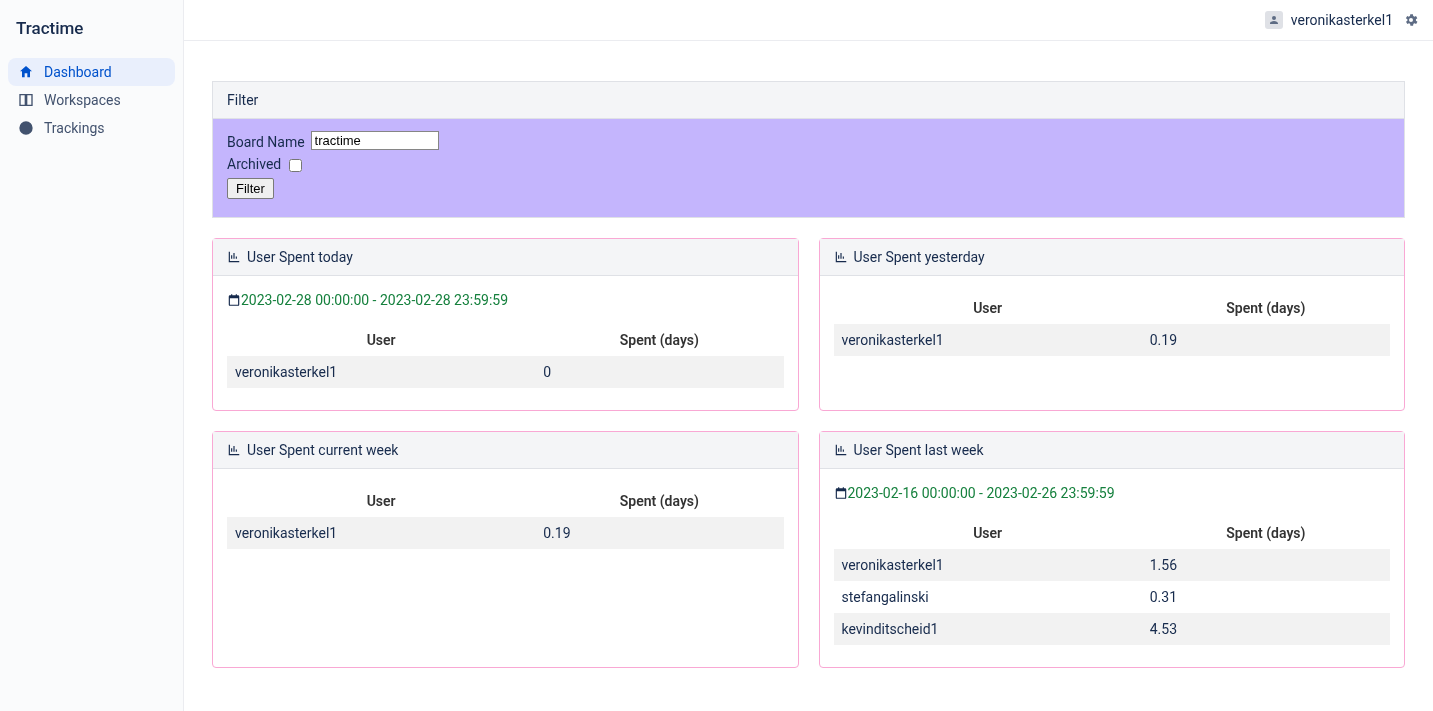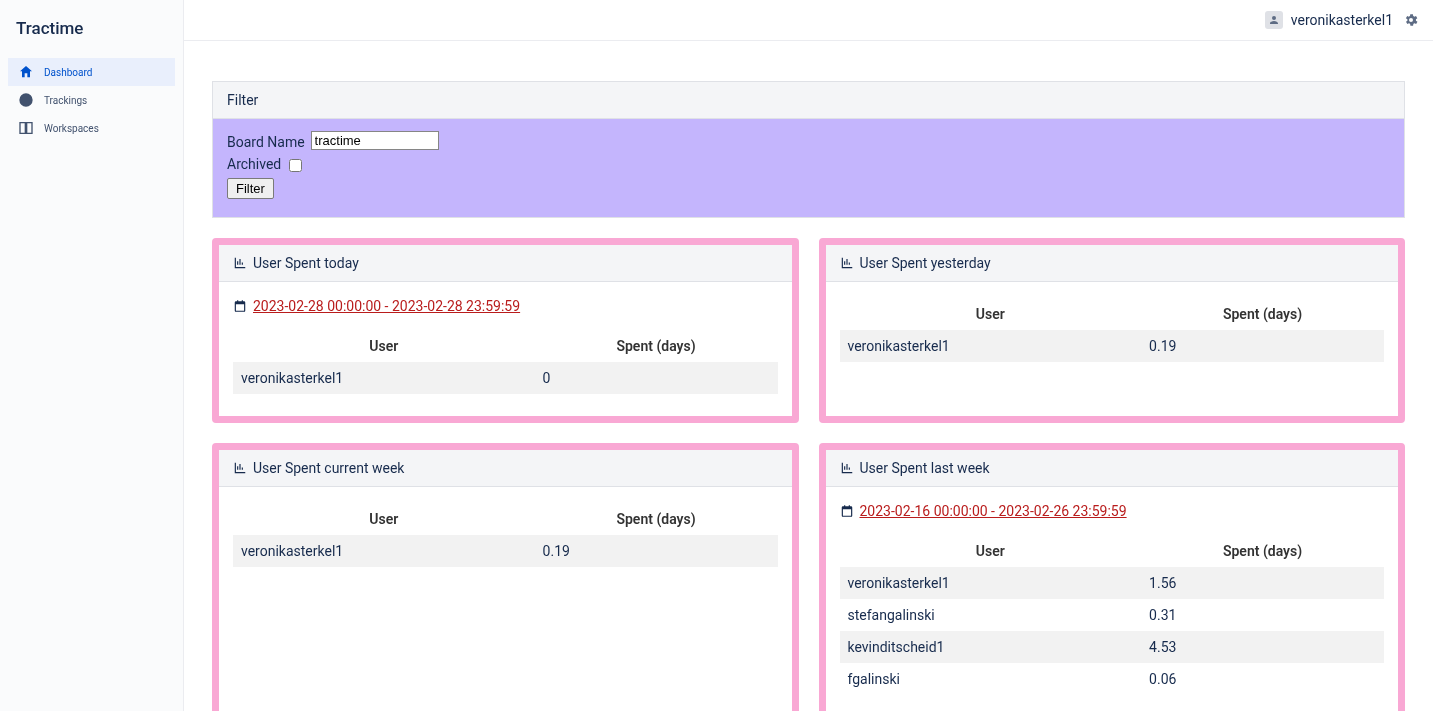--- a/index.html
+++ b/index.html
@@ -22,22 +22,22 @@
     font-weight: 500;
     color: #172b4d;
     padding: 8px 16px 20px 16px;
   }
   .nav { padding: 0 8px; }
   .nav-item {
     display: flex;
     align-items: center;
     gap: 10px;
     padding: 6px 10px;
-    border-radius: 0;
-    font-size: 10px;
+    border-radius: 8px;
+    font-size: 14px;
     color: #42526e;
     cursor: pointer;
   }
   .nav-item.active {
     background: #e9effc;
     color: #0052cc;
   }
   .nav-item.active .nav-icon svg { fill: #0052cc; }
   .nav-icon { width: 16px; height: 16px; display:flex;align-items:center;justify-content:center; }
   .nav-icon svg { fill: #42526e; }
@@ -83,28 +83,28 @@
   .filter-row input[type="text"]{
     border:1px solid #868686; padding:1px 3px; font-size:13px; width:128px;
   }
   .filter-row input[type="checkbox"]{ margin-left:2px;}
   .filter-btn {
     border:1px solid #7a7a7a; background:#efefef; padding:2px 8px; font-size:13px; cursor:pointer;
     border-radius:2px;
   }
   
   .cards-row { display:flex; gap:20px; margin-bottom:20px; }
-  .card { flex:1; border:7px solid #f9a8d4; border-radius:4px; background:#fff; }
+  .card { flex:1; border:1px solid #f9a8d4; border-radius:4px; background:#fff; }
   .card-header {
     background:#f4f5f7; border-bottom:1px solid #dfe1e6;
     padding:10px 14px; font-size:14px; color:#172b4d;
     display:flex; align-items:center; gap:6px;
   }
   .card-body { padding: 16px 14px 22px 14px; }
-  .date-line { display:flex; align-items:center; gap:6px; font-size:14px; color:#b91c1c; margin-bottom:16px;text-decoration:underline;}
+  .date-line { display:flex; align-items:center; font-size:14px; color:#15803d; margin-bottom:16px;}
   table.data { width:100%; border-collapse:collapse; font-size:14px; }
   table.data th {
     text-align:center; font-weight:600; color:#333; padding:8px 8px;
   }
   table.data td { padding:8px 8px; }
   table.data tbody tr:nth-child(odd){ background:#f2f2f2; }
   .icon-sm{width:14px;height:14px;display:inline-flex;}
   .icon-sm svg{width:14px;height:14px;fill:#172b4d;}
 </style>
 </head>
@@ -119,32 +119,32 @@
         <span class="nav-icon">
           <svg viewBox="0 0 24 24">
               <path d="M12 3l9 8h-3v9h-4v-6H10v6H6v-9H3z"></path>
             </svg>
         </span>
         <span>Dashboard</span>
       </div>
       <div class="nav-item">
         <span class="nav-icon">
           <svg viewBox="0 0 24 24">
+              <path d="M3 4h8v16H3zM13 4h8v16h-8z" fill="none" stroke="#42526e" stroke-width="2"></path>
+            </svg>
+        </span>
+        <span>Workspaces</span>
+      </div>
+      <div class="nav-item">
+        <span class="nav-icon">
+          <svg viewBox="0 0 24 24">
               <path d="M12 2a10 10 0 100 20 10 10 0 000-20zm1 10V6h-2v8h6v-2h-4z"></path>
             </svg>
         </span>
         <span>Trackings</span>
-      </div>
-      <div class="nav-item">
-        <span class="nav-icon">
-          <svg viewBox="0 0 24 24">
-              <path d="M3 4h8v16H3zM13 4h8v16h-8z" fill="none" stroke="#42526e" stroke-width="2"></path>
-            </svg>
-        </span>
-        <span>Workspaces</span>
       </div>
     </nav>
   </aside>
 
   <div class="main">
     <div class="topbar">
       <div class="user-chip">
         <span class="avatar">
           <svg viewBox="0 0 24 24" width="12" height="12">
               <path d="M12 12a4 4 0 100-8 4 4 0 000 8zm0 2c-4 0-8 2-8 5v1h16v-1c0-3-4-5-8-5z"></path>
@@ -299,24 +299,20 @@
                     <td>1.56</td>
                   </tr>
                   <tr>
                     <td>stefangalinski</td>
                     <td>0.31</td>
                   </tr>
                   <tr>
                     <td>kevinditscheid1</td>
                     <td>4.53</td>
                   </tr>
-                  <tr>
-                    <td>fgalinski</td>
-                    <td>0.06</td>
-                  </tr>
                 </tbody>
             </table>
           </div>
         </div>
       </div>
 
     </div>
   </div>
 </div>
 

